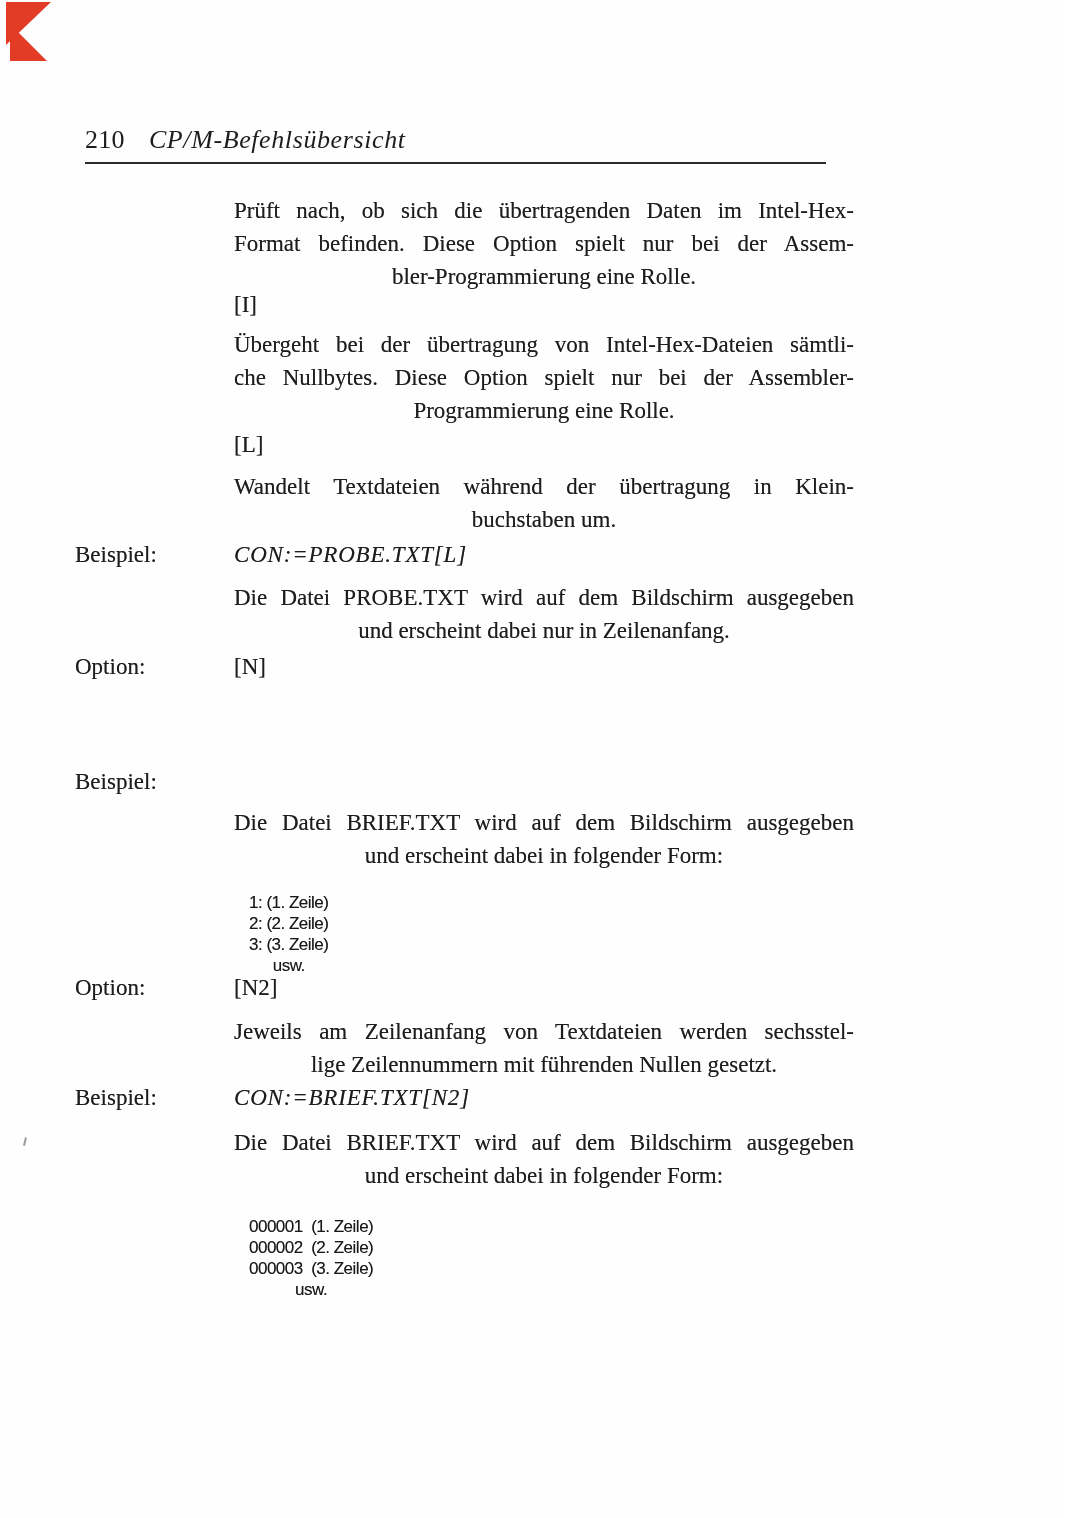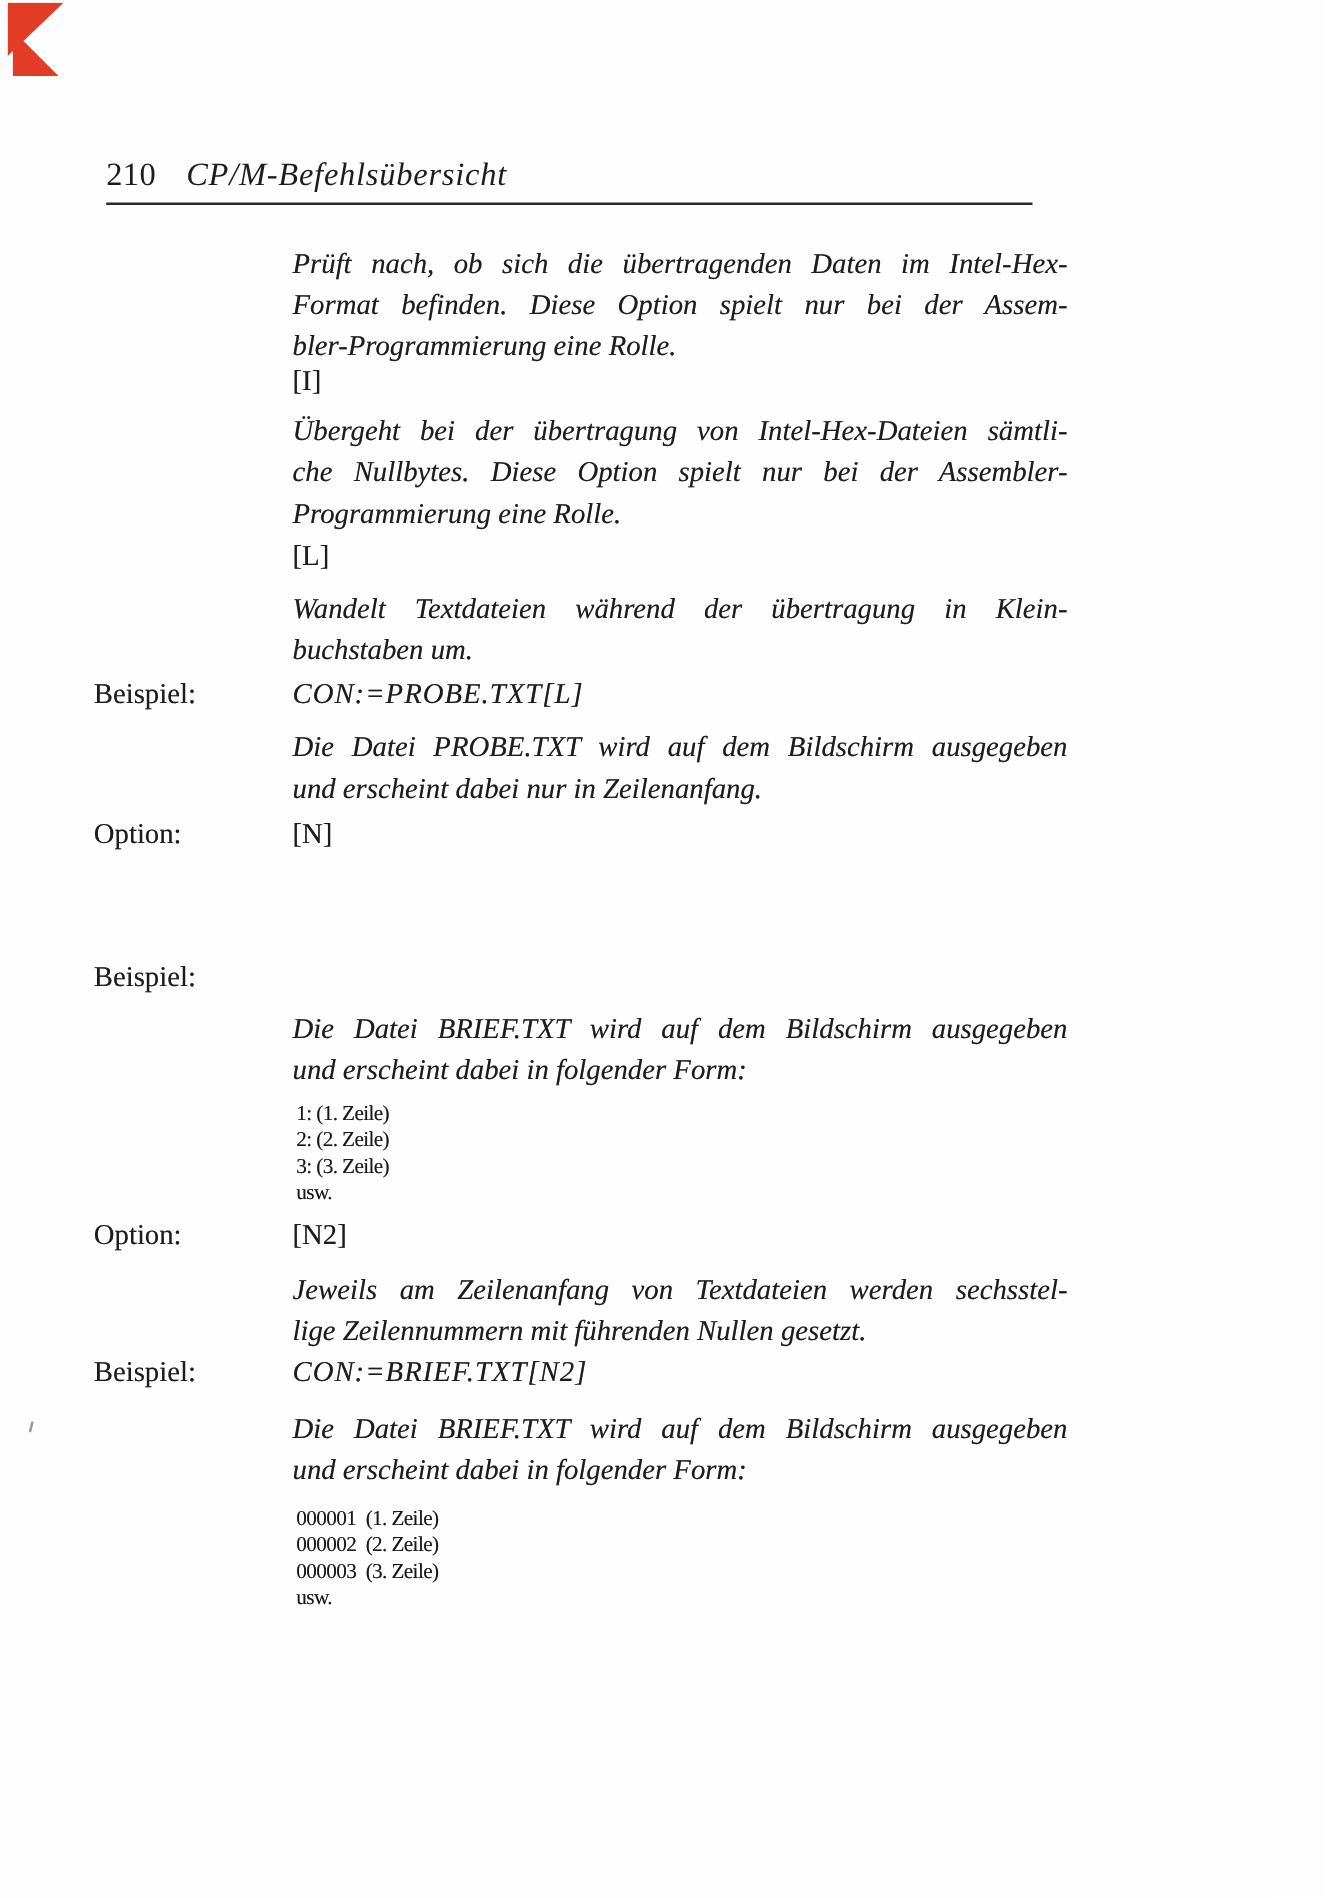--- a/index.html
+++ b/index.html
@@ -29,40 +29,41 @@
   .rule { position: absolute; left: 85px; top: 162px; width: 741px; height: 2px;
           background: #2b2b2b; }
 
   
   .para, .opt, .label, .cmd {
     position: absolute;
     font-size: 23px;
     line-height: 33px;
     text-shadow: 0 0 0.5px rgba(20,20,20,0.55);
   }
-  .para { left: 234px; width: 620px; font-style: italic; }
+  .para { left: 234px; width: 620px; }
   .opt, .cmd { left: 234px; white-space: nowrap; }
   .label { left: 75px; white-space: nowrap; }
   .cmd.italic { font-style: italic; letter-spacing: 0.8px; text-align: right; }
 
-  .ln { white-space: nowrap; }
+  .ln { white-space: nowrap; text-align: center; }
   .ln.j { text-align: justify; text-align-last: justify; }
 
   
   .listing {
     position: absolute;
     left: 233px;
-    margin: 4px;
-    font-family: Liberation Serif, serif;
+    margin: 16px;
+    font-family: Liberation Sans, sans-serif;
     font-size: 17px;
     line-height: 21px;
     letter-spacing: -0.5px;
     color: #191919;
     white-space: pre;
     text-shadow: 0 0 0.4px rgba(20,20,20,0.5);
+    text-align: center;
   }
 
   
   .artifact { position: absolute; left: 24px; top: 1137px; width: 2px; height: 9px;
               background: #9a9a9a; transform: rotate(14deg); border-radius: 1px; }
 </style>
 </head>
 <body>
 
 <div class="page">

